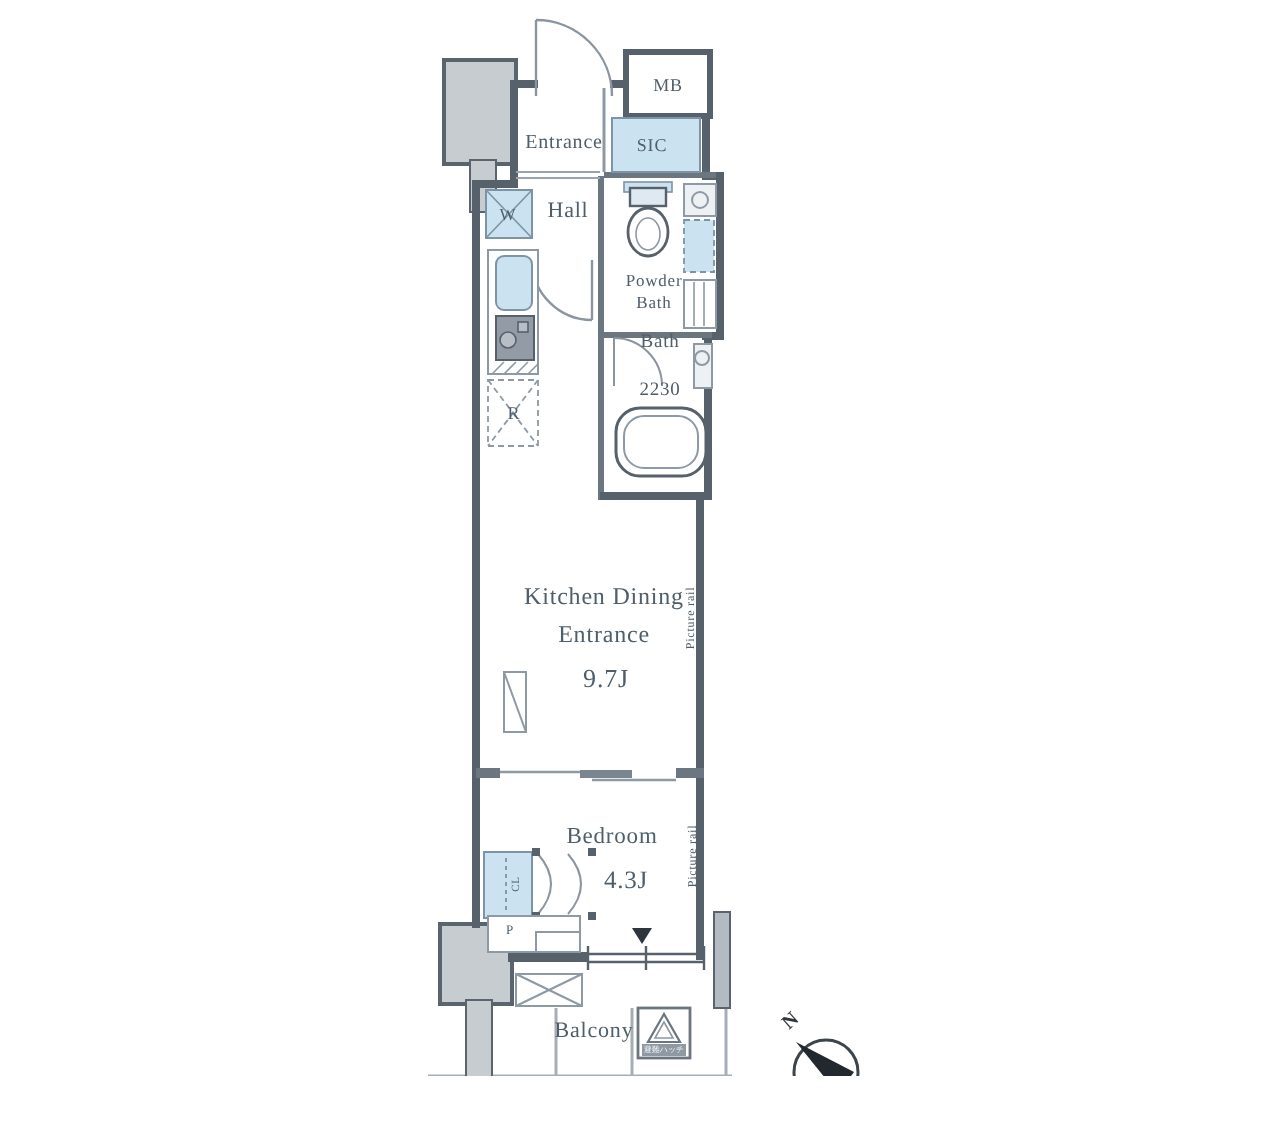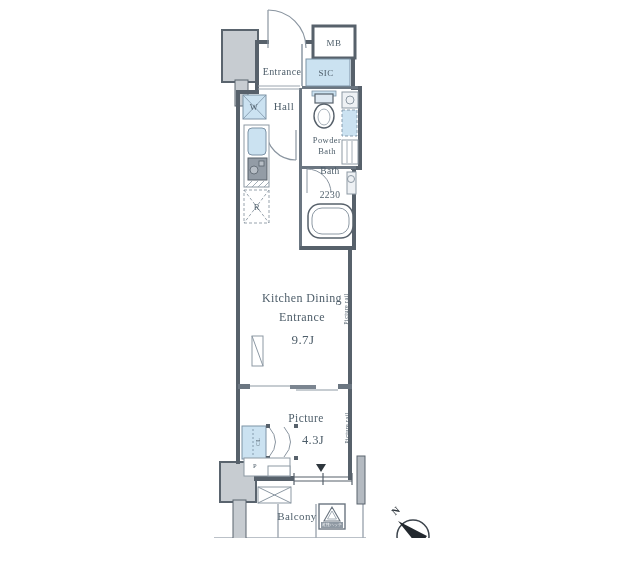--- a/index.html
+++ b/index.html
@@ -202,21 +202,21 @@
   <div class="label" style="left:284px;top:106px;font-size:11px">Hall</div>
   <div class="label" style="left:254px;top:107px;font-size:8.5px">W</div>
   <div class="label" style="left:327px;top:140px;font-size:8.5px">Powder</div>
   <div class="label" style="left:327px;top:151px;font-size:8.5px">Bath</div>
   <div class="label" style="left:330px;top:172px;font-size:9.5px">Bath</div>
   <div class="label" style="left:330px;top:196px;font-size:9.5px">2230</div>
   <div class="label" style="left:302px;top:298px;font-size:12px">Kitchen Dining</div>
   <div class="label" style="left:302px;top:317px;font-size:12px">Entrance</div>
   <div class="label" style="left:303px;top:339px;font-size:13px">9.7J</div>
   <div class="label vert" style="left:346px;top:309px;font-size:6px">Picture rail</div>
-  <div class="label" style="left:306px;top:419px;font-size:11.5px">Picture</div>
+  <div class="label" style="left:306px;top:419px;font-size:11.5px">Bedroom</div>
   <div class="label" style="left:313px;top:440px;font-size:12.5px">4.3J</div>
   <div class="label vert" style="left:347px;top:428px;font-size:6px">Picture rail</div>
   <div class="label vert" style="left:259px;top:442px;font-size:5.5px">CL</div>
   <div class="label" style="left:257px;top:207px;font-size:9px">R</div>
   <div class="label" style="left:255px;top:466px;font-size:6.5px">P</div>
   <div class="label" style="left:297px;top:516px;font-size:11px">Balcony</div>
   <div class="label tiny-white" style="left:332px;top:525px;font-size:4px">避難ハッチ</div>
   <div class="label north" style="left:396px;top:511px;font-size:10px">N</div>
 
 </div>

